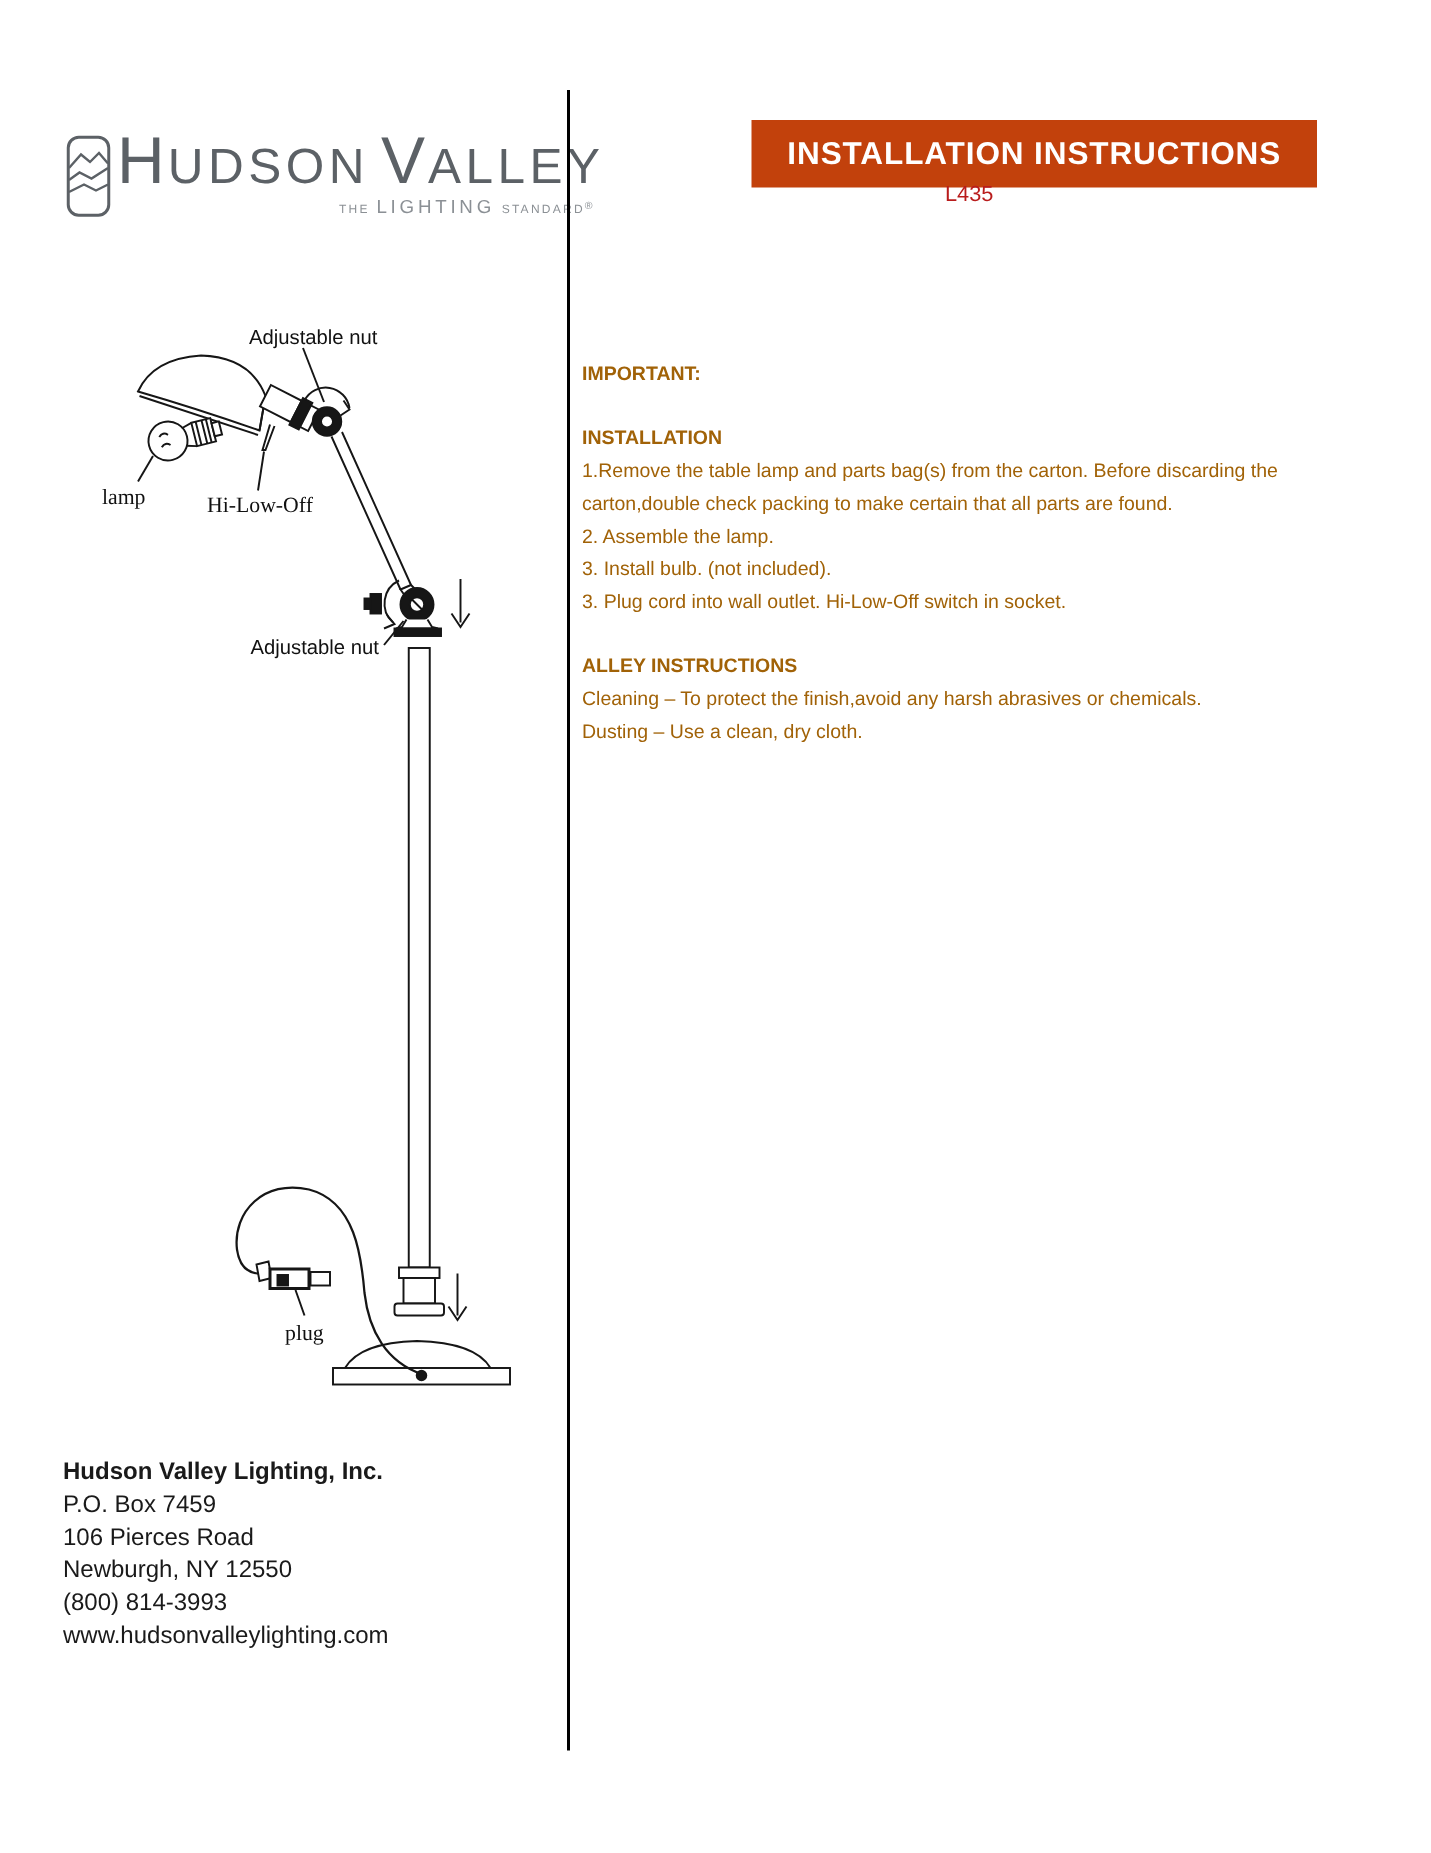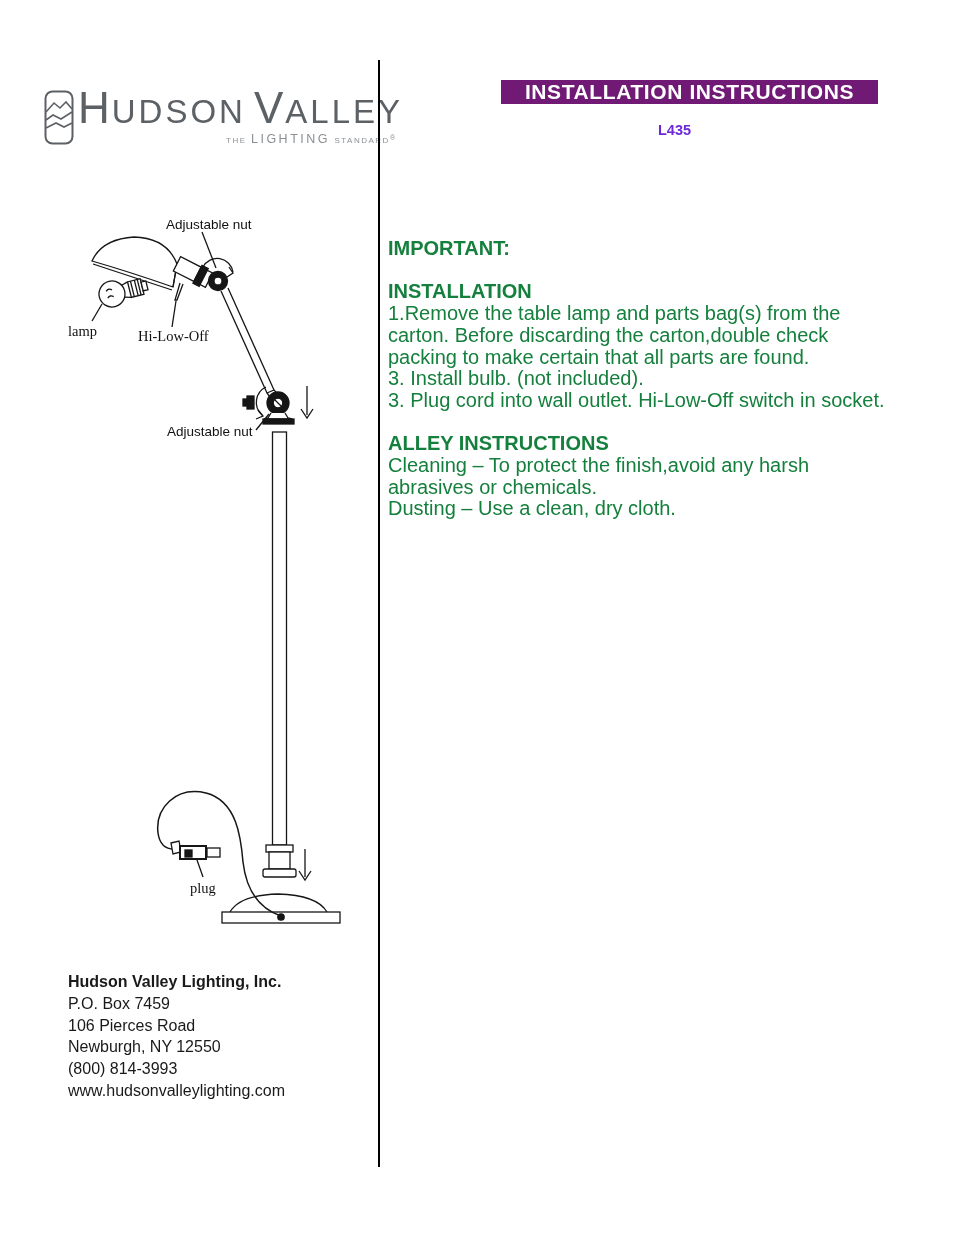--- a/index.html
+++ b/index.html
@@ -19,42 +19,42 @@
   .wm-space{display:inline-block;width:8px;}
   .tagline{
     position:absolute;left:182px;top:41px;white-space:nowrap;color:#8b9095;
     font-family:"Liberation Sans",sans-serif;
   }
   .tg-the,.tg-std{font-size:8px;letter-spacing:1.5px;text-align:center;}
   .tg-light{font-size:12.5px;letter-spacing:2.5px;}
   .tg-reg{font-size:7px;vertical-align:3px;}
   
   .banner{
-    position:absolute;left:501px;top:80px;width:377px;height:24px;
-    background:#701a75;display:flex;align-items:center;justify-content:center;
+    position:absolute;left:501px;top:80px;width:377px;height:45px;
+    background:#c2410c;display:flex;align-items:center;justify-content:center;
   }
   .banner span{
     color:#ffffff;font-weight:bold;font-size:21px;letter-spacing:0.6px;white-space:nowrap;
   }
   .model-no{
-    position:absolute;left:630px;top:122px;color:#6d28d9;font-weight:bold;font-size:14.5px;margin-left:28px;
+    position:absolute;left:630px;top:122px;color:#b91c1c;font-weight:normal;font-size:14.5px;
   }
   
   .divider{position:absolute;left:378px;top:60px;width:2px;height:1107px;background:#000;}
   
   .instructions{
     position:absolute;left:388px;top:238px;width:508px;
-    font-size:20px;line-height:21.7px;color:#15803d;
+    font-size:13px;line-height:21.7px;color:#a16207;
   }
   .instructions p{margin:0;}
   .instructions .gap{height:21.7px;}
   .b{font-weight:bold;}
   
   .footer{
-    position:absolute;left:42px;top:971px;font-size:16px;line-height:21.8px;color:#1a1a1a;margin-left:26px;
+    position:absolute;left:42px;top:971px;font-size:16px;line-height:21.8px;color:#1a1a1a;
   }
   .footer div{margin:0;}
   
   .diagram{position:absolute;left:40px;top:195px;}
   .diagram text.sans{font-family:"Liberation Sans",sans-serif;font-size:13.5px;fill:#111;}
   .diagram text.serif{font-family:"Liberation Serif",serif;font-size:14.5px;fill:#111;}
 </style>
 </head>
 <body>
 
@@ -193,20 +193,21 @@
     <text class="serif" x="138" y="341">Hi-Low-Off</text>
     <text class="sans" x="167" y="436">Adjustable nut</text>
     <text class="serif" x="190" y="893">plug</text>
   </svg>
 
   <div class="instructions">
     <p class="b">IMPORTANT:</p>
     <div class="gap"></div>
     <p class="b">INSTALLATION</p>
     <p>1.Remove the table lamp and parts bag(s) from the carton. Before discarding the carton,double check packing to make certain that all parts are found.</p>
+    <p>2. Assemble the lamp.</p>
     <p>3. Install bulb. (not included).</p>
     <p>3. Plug cord into wall outlet. Hi-Low-Off switch in socket.</p>
     <div class="gap"></div>
     <p class="b">ALLEY INSTRUCTIONS</p>
     <p>Cleaning – To protect the finish,avoid any harsh abrasives or chemicals.</p>
     <p>Dusting – Use a clean, dry cloth.</p>
   </div>
 
   <div class="footer">
     <div class="b">Hudson Valley Lighting, Inc.</div>

